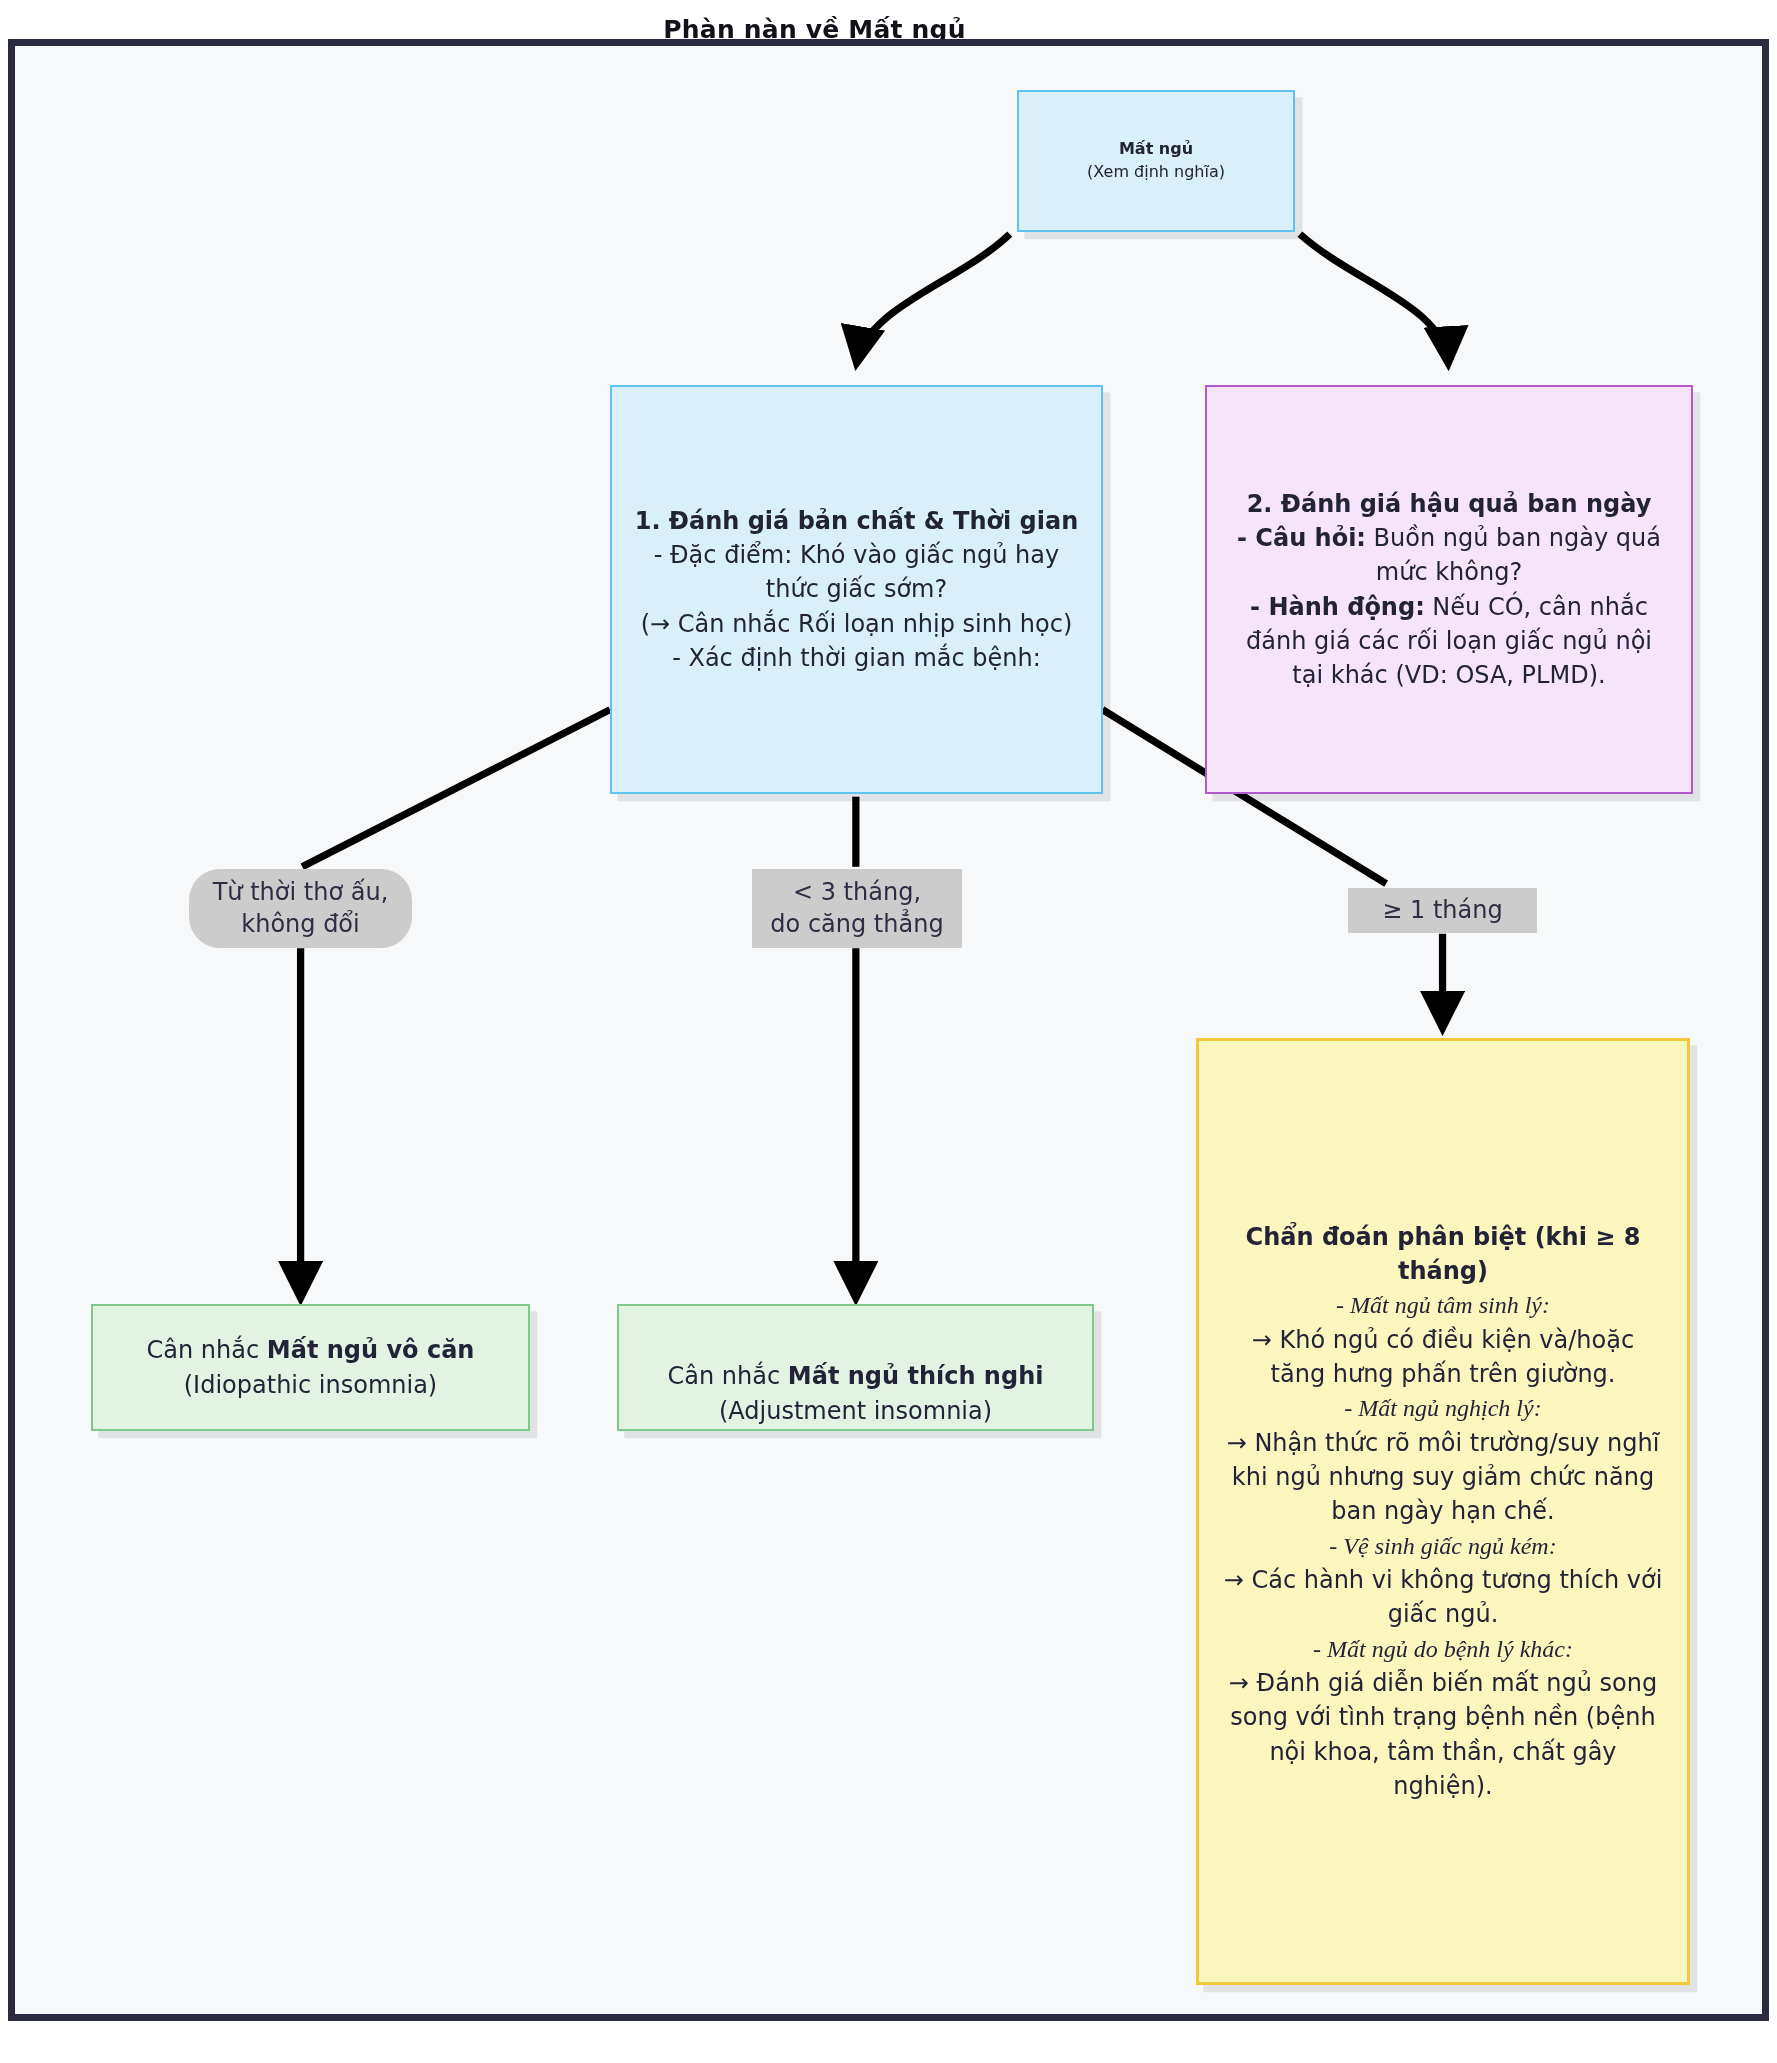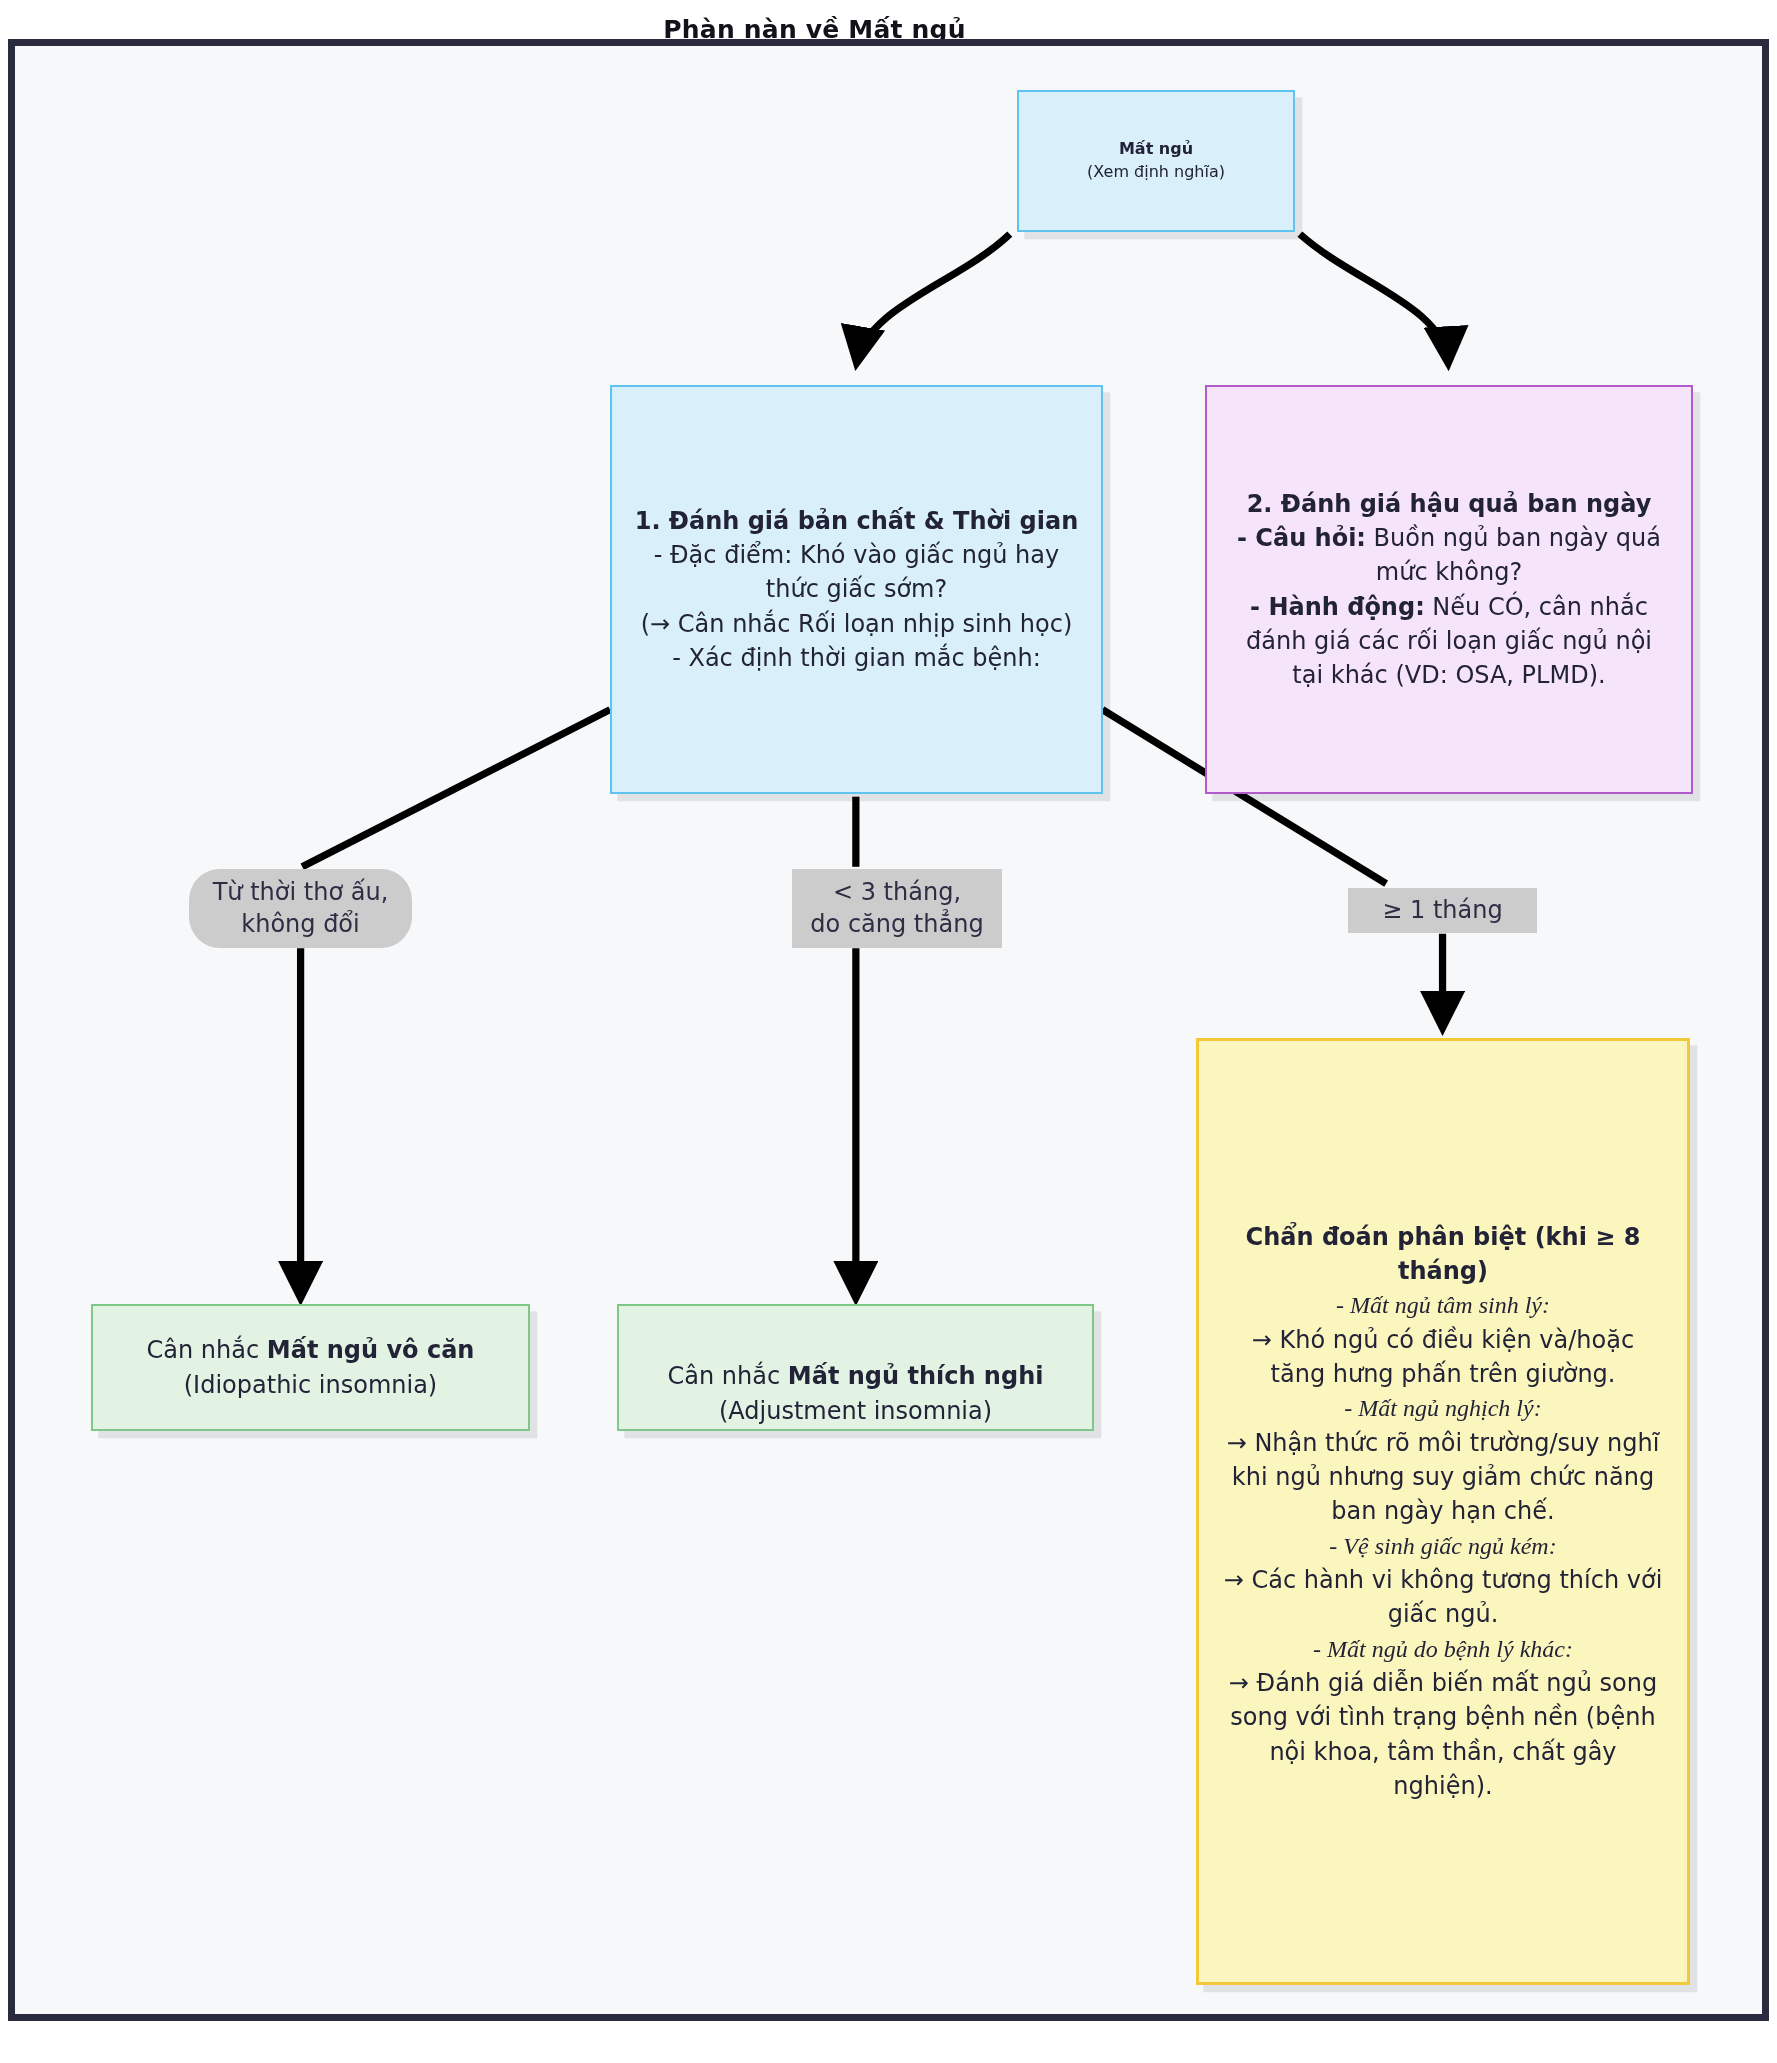--- a/index.html
+++ b/index.html
@@ -78,21 +78,21 @@
     <span class="ln t-head">2. Đánh giá hậu quả ban ngày</span>
     <span class="ln"><b>- Câu hỏi:</b><span> Buồn ngủ ban ngày quá mức không?</span></span>
     <span class="ln"><b>- Hành động:</b><span> Nếu CÓ, cân nhắc đánh giá các rối loạn giấc ngủ nội tại khác (VD: OSA, PLMD).</span></span>
   </div>
 
   <div class="lbl" style="left:189px;top:869px;width:223px;height:79px;border-radius:31px;">
     <span class="ln">Từ thời thơ ấu,</span>
     <span class="ln">không đổi</span>
   </div>
 
-  <div class="lbl" style="left:752px;top:869px;width:210px;height:79px;margin-left:40px;">
+  <div class="lbl" style="left:752px;top:869px;width:210px;height:79px;">
     <span class="ln">&lt; 3 tháng,</span>
     <span class="ln">do căng thẳng</span>
   </div>
 
   <div class="lbl" style="left:1348px;top:888px;width:189px;height:45px;">
     <span class="ln">≥ 1 tháng</span>
   </div>
 
   <div class="node n-green" style="left:91px;top:1304px;width:439px;height:127px;font-size:24px;line-height:1.45;padding:0 14.5px;">
     <span class="ln"><span>Cân nhắc </span><b>Mất ngủ vô căn</b></span>

